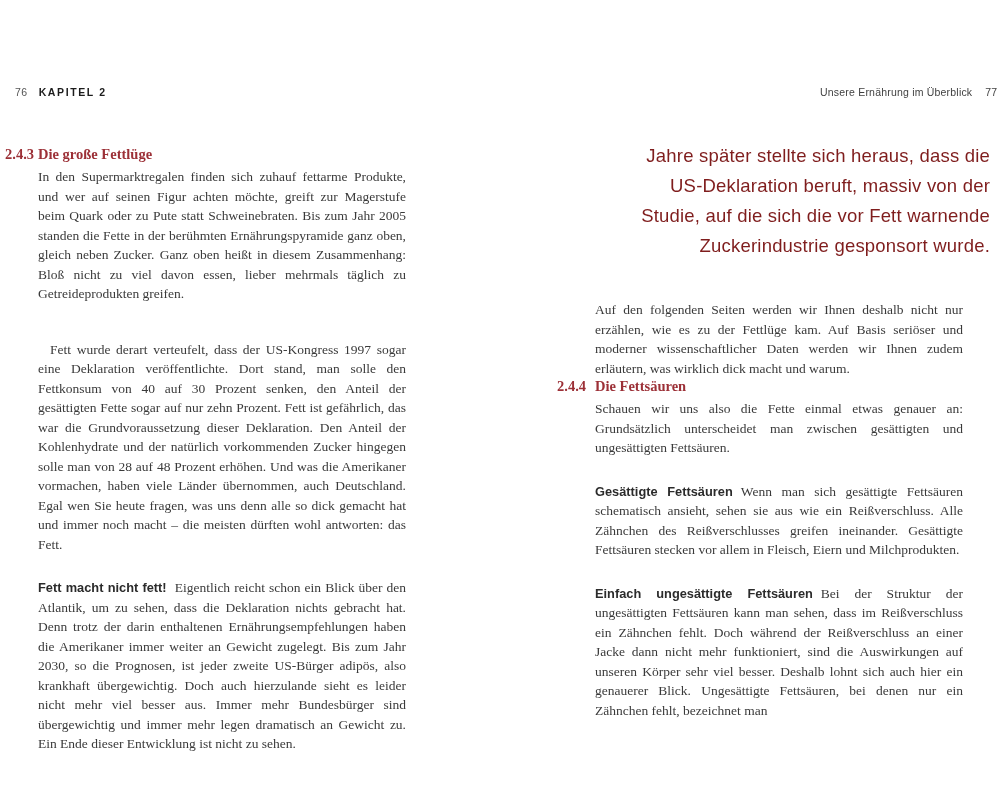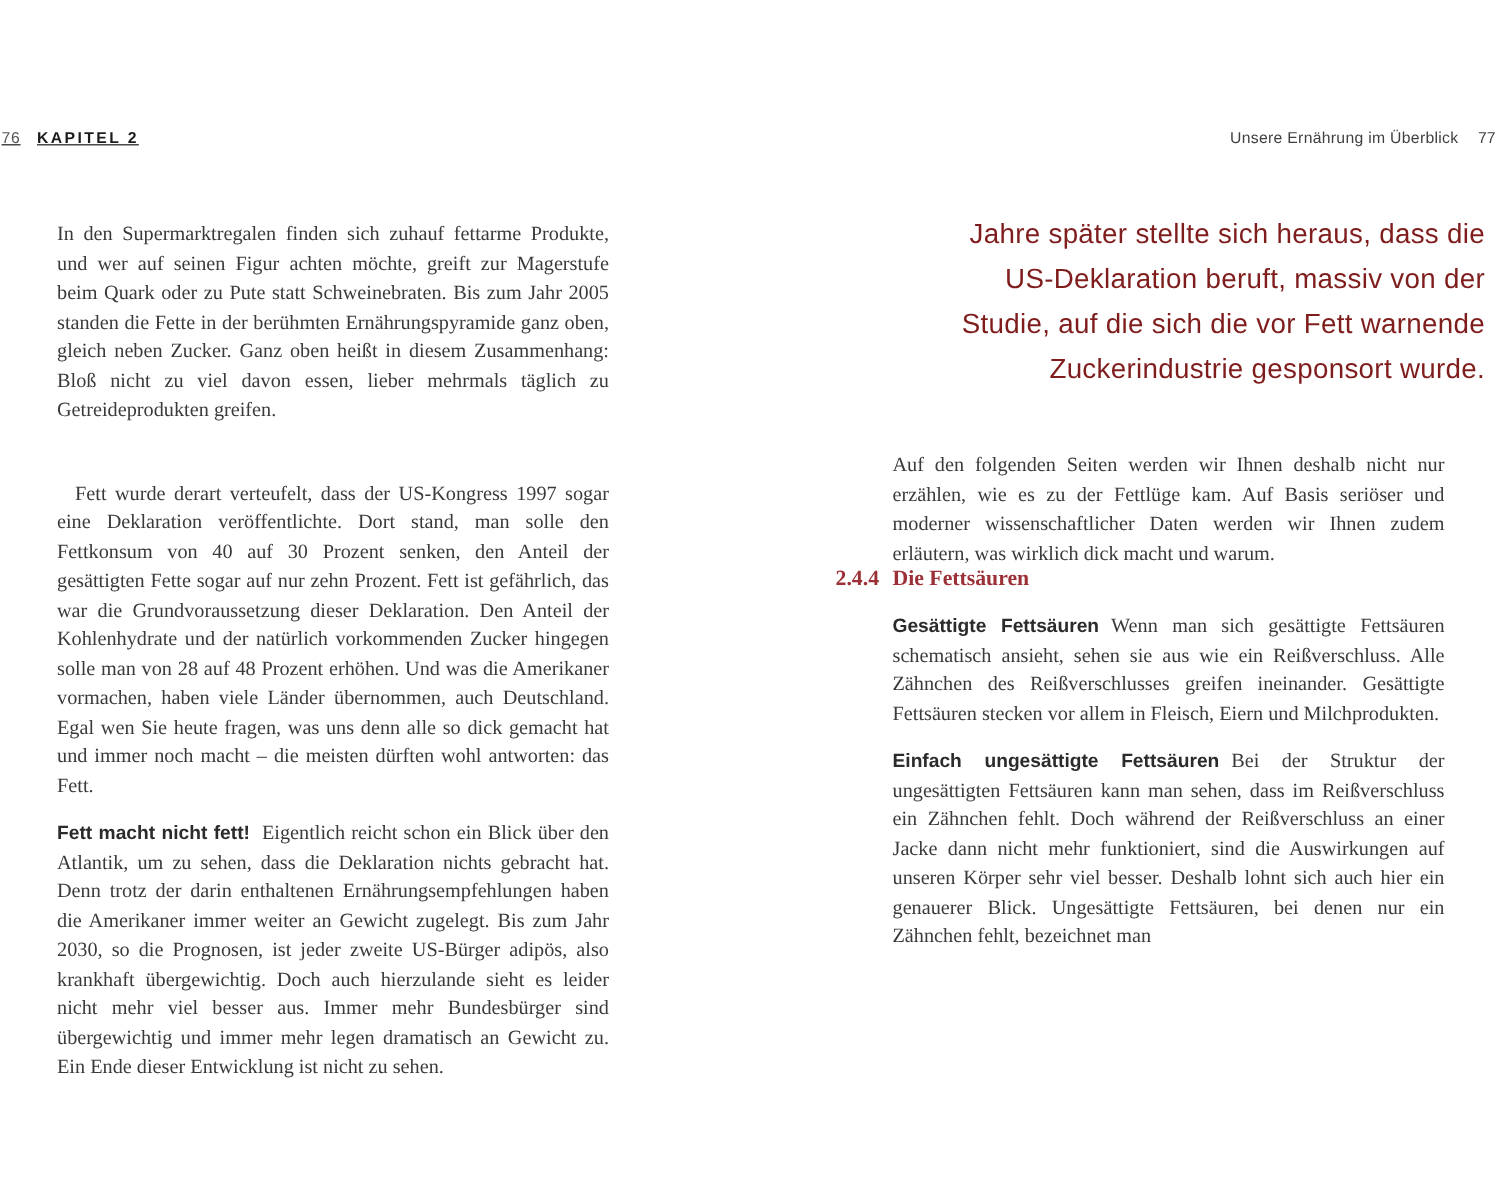--- a/index.html
+++ b/index.html
@@ -13,21 +13,21 @@
   }
 
   
   .running-header {
     position: absolute; top: 86px;
     font-family: "Liberation Sans", "DejaVu Sans", sans-serif;
     font-size: 10.5px; line-height: 12px;
     color: #4a4a4a;
     white-space: nowrap;
   }
-  .running-header.left { left: 1px; text-decoration: underline; }
+  .running-header.left { left: 15px; }
   .running-header.right { right: 3px; }
   .folio { color: #555555; letter-spacing: 0.5px; }
   .chapter-label {
     font-weight: bold; color: #1c1c1c;
     letter-spacing: 1.6px; margin-left: 11px;
     font-size: 10.5px;
   }
   .running-title { color: #3f3f3f; letter-spacing: 0.2px; }
   .folio-right { margin-left: 13px; color: #3f3f3f; }
 
@@ -46,21 +46,21 @@
   .col {
     position: absolute; width: 368px;
     font-size: 13.5px; line-height: 19.5px;
     text-align: justify;
   }
   .col-left  { left: 38px;  top: 146px; }
   .col-right { left: 595px; top: 300px; }
 
   .col p { margin: 0; }
   p.indent { text-indent: 12px; margin-top: 36px; }
-  p.gap-before { margin-top: 12px; }
+  p.gap-before { margin-top: 24px; }
 
   .section-heading {
     position: relative;
     margin: 0 0 4px 0;
     font-size: 14.5px; line-height: 17px;
     font-weight: bold;
     color: #9c3037;
     text-align: left;
   }
   .section-heading .section-number { position: absolute; }
@@ -88,32 +88,37 @@
 </div>
 
 <div class="pull-quote">
   <div>Jahre später stellte sich heraus, dass die</div>
   <div>US-Deklaration beruft, massiv von der</div>
   <div>Studie, auf die sich die vor Fett warnende</div>
   <div>Zuckerindustrie gesponsort wurde.</div>
 </div>
 
 <div class="col col-left">
+  <h3 class="section-heading">
+    <span class="section-number">2.4.3</span>
+    <span>Die große Fettlüge</span>
+  </h3>
   <p>In den Supermarktregalen finden sich zuhauf fettarme Produkte, und wer auf seinen Figur achten möchte, greift zur Magerstufe beim Quark oder zu Pute statt Schweinebraten. Bis zum Jahr 2005 standen die Fette in der berühmten Ernährungspyramide ganz oben, gleich neben Zucker. Ganz oben heißt in diesem Zusammenhang: Bloß nicht zu viel davon essen, lieber mehrmals täglich zu Getreideprodukten greifen.</p>
   <p class="indent">Fett wurde derart verteufelt, dass der US-Kongress 1997 sogar eine Deklaration veröffentlichte. Dort stand, man solle den Fettkonsum von 40 auf 30 Prozent senken, den Anteil der gesättigten Fette sogar auf nur zehn Prozent. Fett ist gefährlich, das war die Grundvoraussetzung dieser Deklaration. Den Anteil der Kohlenhydrate und der natürlich vorkommenden Zucker hingegen solle man von 28 auf 48 Prozent erhöhen. Und was die Amerikaner vormachen, haben viele Länder übernommen, auch Deutschland. Egal wen Sie heute fragen, was uns denn alle so dick gemacht hat und immer noch macht – die meisten dürften wohl antworten: das Fett.</p>
   <p class="gap-before">
     <span class="lead">Fett macht nicht fett!</span><span>Eigentlich reicht schon ein Blick über den Atlantik, um zu sehen, dass die Deklaration nichts gebracht hat. Denn trotz der darin enthaltenen Ernährungsempfehlungen haben die Amerikaner immer weiter an Gewicht zugelegt. Bis zum Jahr 2030, so die Prognosen, ist jeder zweite US-Bürger adipös, also krankhaft übergewichtig. Doch auch hierzulande sieht es leider nicht mehr viel besser aus. Immer mehr Bundesbürger sind übergewichtig und immer mehr legen dramatisch an Gewicht zu. Ein Ende dieser Entwicklung ist nicht zu sehen.</span>
   </p>
 </div>
 
 <div class="col col-right">
   <p>Auf den folgenden Seiten werden wir Ihnen deshalb nicht nur erzählen, wie es zu der Fettlüge kam. Auf Basis seriöser und moderner wissenschaftlicher Daten werden wir Ihnen zudem erläutern, was wirklich dick macht und warum.</p>
   <h3 class="section-heading heading-gap">
     <span class="section-number">2.4.4</span>
     <span>Die Fettsäuren</span>
   </h3>
+  <p>Schauen wir uns also die Fette einmal etwas genauer an: Grundsätzlich unterscheidet man zwischen gesättigten und ungesättigten Fettsäuren.</p>
   <p class="gap-before">
     <span class="lead">Gesättigte Fettsäuren</span><span>Wenn man sich gesättigte Fettsäuren schematisch ansieht, sehen sie aus wie ein Reißverschluss. Alle Zähnchen des Reißverschlusses greifen ineinander. Gesättigte Fettsäuren stecken vor allem in Fleisch, Eiern und Milchprodukten.</span>
   </p>
   <p class="gap-before">
     <span class="lead">Einfach ungesättigte Fettsäuren</span><span>Bei der Struktur der ungesättigten Fettsäuren kann man sehen, dass im Reißverschluss ein Zähnchen fehlt. Doch während der Reißverschluss an einer Jacke dann nicht mehr funktioniert, sind die Auswirkungen auf unseren Körper sehr viel besser. Deshalb lohnt sich auch hier ein genauerer Blick. Ungesättigte Fettsäuren, bei denen nur ein Zähnchen fehlt, bezeichnet man</span>
   </p>
 </div>
 
 </body></html>

